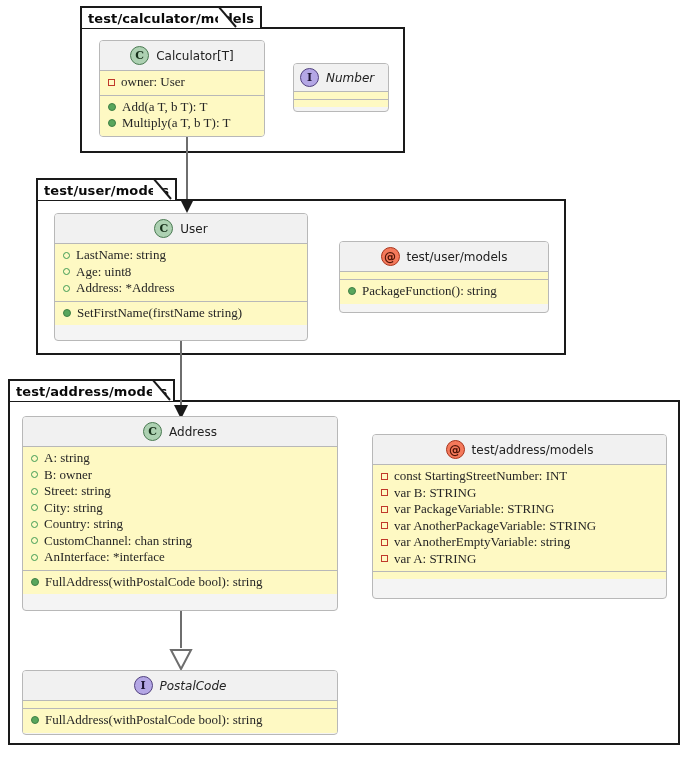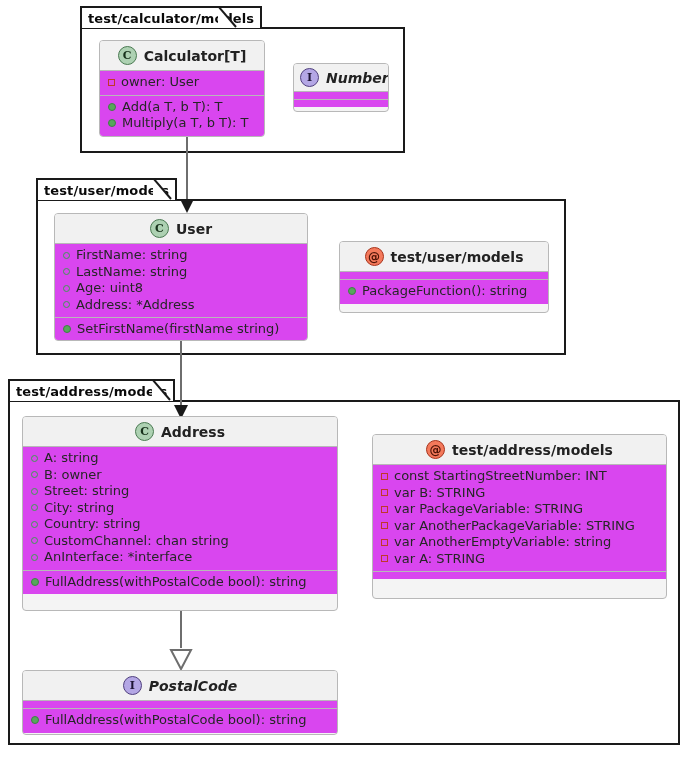--- a/index.html
+++ b/index.html
@@ -63,24 +63,23 @@
   .cls-header {
     display: flex;
     align-items: center;
     justify-content: center;
     gap: 7px;
     padding: 5px 8px 5px 8px;
     background: #f1f1f1;
     border-bottom: 1px solid #b8b8b8;
   }
   .cls-title {
-    font-size: 14px;
+    font-size: 12px;
     color: #222;
     white-space: nowrap;
-    font-weight: bold;
   }
   .cls-title.italic { font-style: italic; text-align: center; }
 
   .badge {
     width: 19px;
     height: 19px;
     border-radius: 50%;
     display: inline-flex;
     align-items: center;
     justify-content: center;
@@ -103,22 +102,23 @@
   .badge-package {
     background: #F4795B;
     border: 1.4px solid #a8341c;
     color: #4d1205;
     font-family: "DejaVu Sans", sans-serif;
     font-size: 12px;
   }
 
   .cls-section {
     padding: 3px 6px 4px 6px;
-    background: #d946ef;
+    background: #fef9c3;
     border-bottom: 1px solid #b8b8b8;
+    font-family: Liberation Serif, serif;
   }
   .cls-section:last-child { border-bottom: none; }
   .cls-section.empty { height: 7px; padding: 0; }
 
   .member {
     display: flex;
     align-items: center;
     gap: 6px;
     font-size: 13px;
     color: #262626;
@@ -220,24 +220,20 @@
   </svg>
 
   <div class="clsbox" style="left:54px; top:213px; width:254px; height:128px;">
     <div class="cls-header">
       <span class="badge badge-class">C</span>
       <span class="cls-title">User</span>
     </div>
     <div class="cls-section">
       <div class="member">
         <span class="vis vis-pub-field"></span>
-        <span>FirstName: string</span>
-      </div>
-      <div class="member">
-        <span class="vis vis-pub-field"></span>
         <span>LastName: string</span>
       </div>
       <div class="member">
         <span class="vis vis-pub-field"></span>
         <span>Age: uint8</span>
       </div>
       <div class="member">
         <span class="vis vis-pub-field"></span>
         <span>Address: *Address</span>
       </div>

